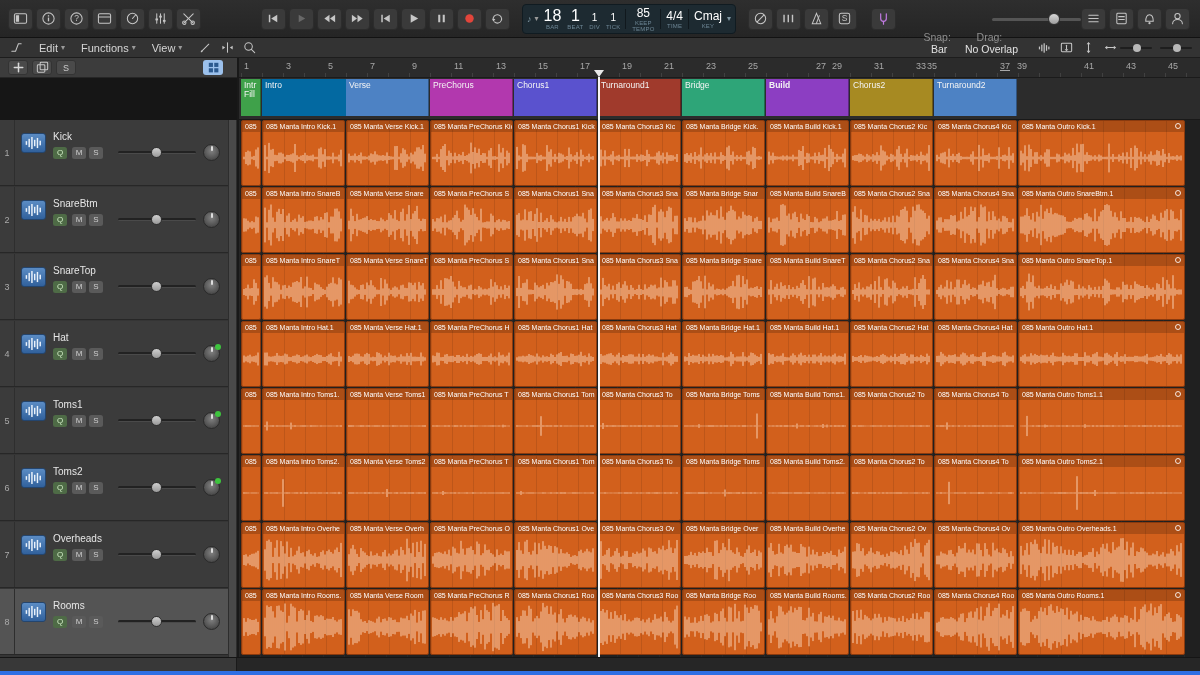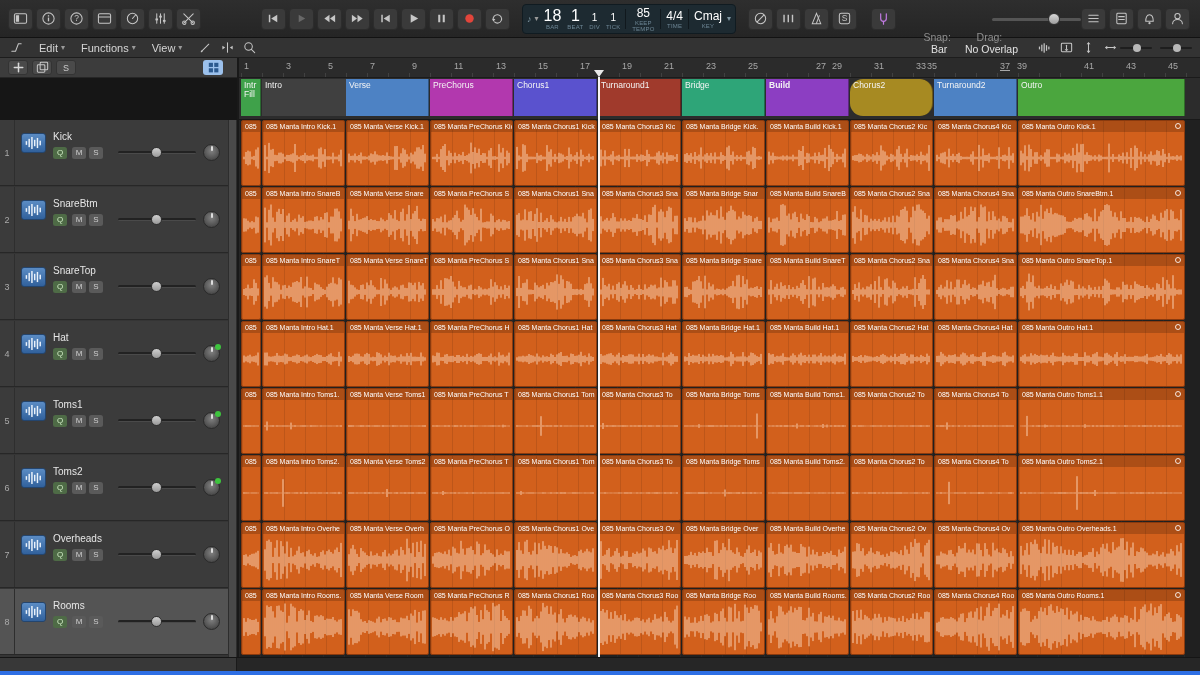--- a/index.html
+++ b/index.html
@@ -467,49 +467,46 @@
       <span class="bar-num" style="left: 761px; text-decoration: underline;">37</span>
       <span class="bar-num" style="left: 778px;">39</span>
       <span class="bar-num" style="left: 845px;">41</span>
       <span class="bar-num" style="left: 887px;">43</span>
       <span class="bar-num" style="left: 929px;">45</span>
     </div>
   <div class="sections" id="sections">
       <div class="section" style="left: 2px; width: 20px; background: rgb(63, 161, 74);">
         <span class="sec-name">Intr Fill</span>
       </div>
-      <div class="section" style="left: 23px; width: 91px; background: #404040;">
+      <div class="section" style="left: 23px; width: 91px; background: #0369a1;">
         <span class="sec-name">Intro</span>
       </div>
       <div class="section" style="left: 107px; width: 83px; background: rgb(77, 130, 196);">
         <span class="sec-name">Verse</span>
       </div>
       <div class="section" style="left: 191px; width: 83px; background: rgb(178, 56, 174);">
         <span class="sec-name">PreChorus</span>
       </div>
       <div class="section" style="left: 275px; width: 83px; background: rgb(90, 82, 206);">
         <span class="sec-name">Chorus1</span>
       </div>
       <div class="section" style="left: 359px; width: 83px; background: rgb(160, 58, 44);">
         <span class="sec-name">Turnaround1</span>
       </div>
       <div class="section" style="left: 443px; width: 83px; background: rgb(46, 165, 120);">
         <span class="sec-name">Bridge</span>
       </div>
       <div class="section" style="left: 527px; width: 83px; background: rgb(140, 62, 194); font-weight: bold;">
         <span class="sec-name">Build</span>
       </div>
-      <div class="section" style="left: 611px; width: 83px; background: rgb(167, 138, 34); border-radius: 13px;">
+      <div class="section" style="left: 611px; width: 83px; background: rgb(167, 138, 34);">
         <span class="sec-name">Chorus2</span>
       </div>
       <div class="section" style="left: 695px; width: 83px; background: rgb(77, 130, 196);">
         <span class="sec-name">Turnaround2</span>
-      </div>
-      <div class="section" style="left: 779px; width: 167px; background: rgb(75, 166, 62);">
-        <span class="sec-name">Outro</span>
       </div>
     </div>
 
   <div class="theaders" id="theaders">
       <div class="th-row" style="top: 0px;">
         <div class="th-num">1</div>
         <div class="th-icon">
           <svg viewBox="0 0 25 20" width="25" height="20">
             <rect x="4" y="8" width="1.6" height="4"></rect>
             <rect x="7" y="5.5" width="1.6" height="9"></rect>

